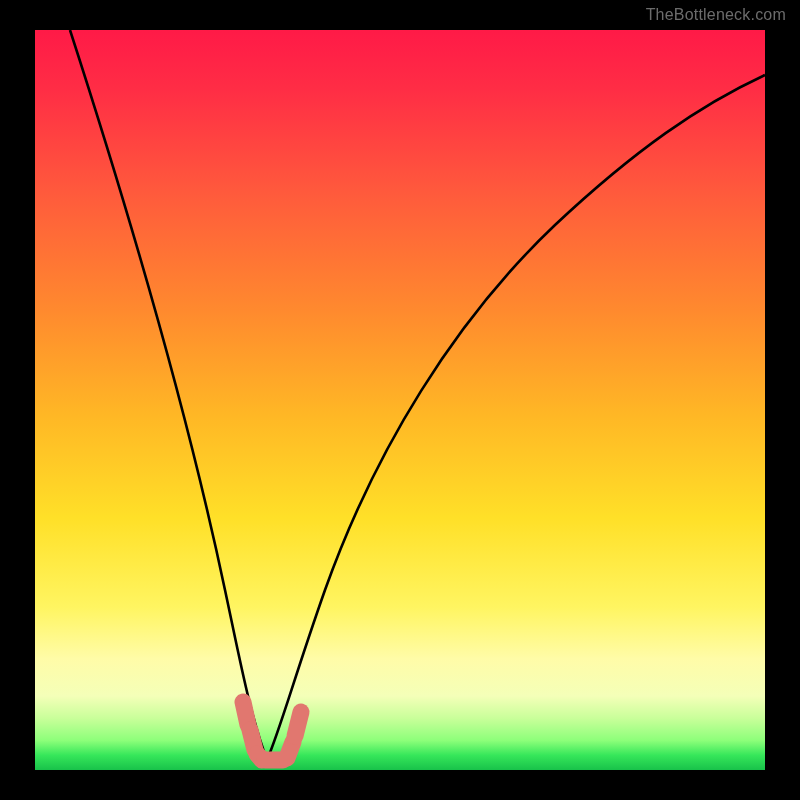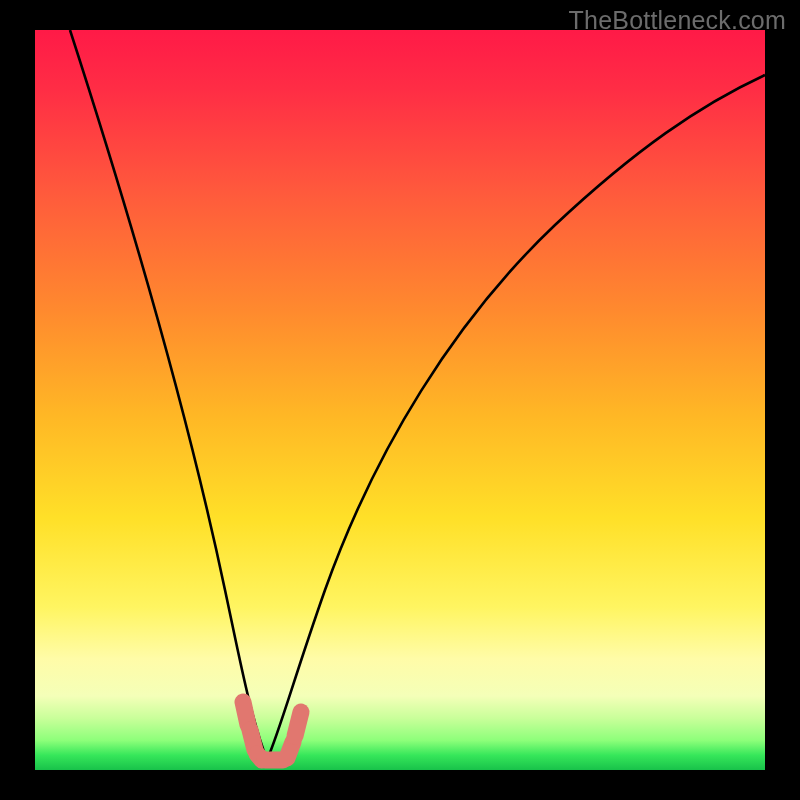--- a/index.html
+++ b/index.html
@@ -47,21 +47,21 @@
     left: 0;
     top: 0;
     width: 730px;
     height: 740px;
   }
   .watermark {
     position: absolute;
     top: 6px;
     right: 14px;
     color: #6c6c6c;
-    font-size: 25px;
+    font-size: 16px;
     letter-spacing: 0.2px;
     font-family: Arial, Helvetica, sans-serif;
   }
 </style>
 </head>
 <body>
 
 <div class="frame">
   <div class="plot">
     <svg class="curve" viewBox="0 0 730 740" preserveAspectRatio="none">

